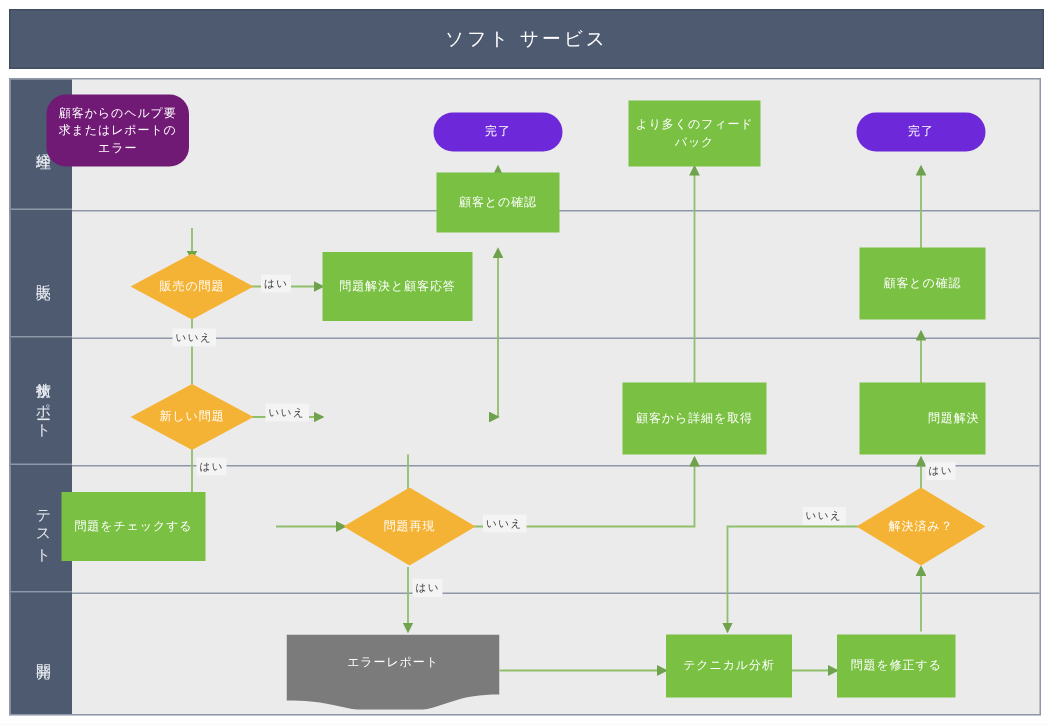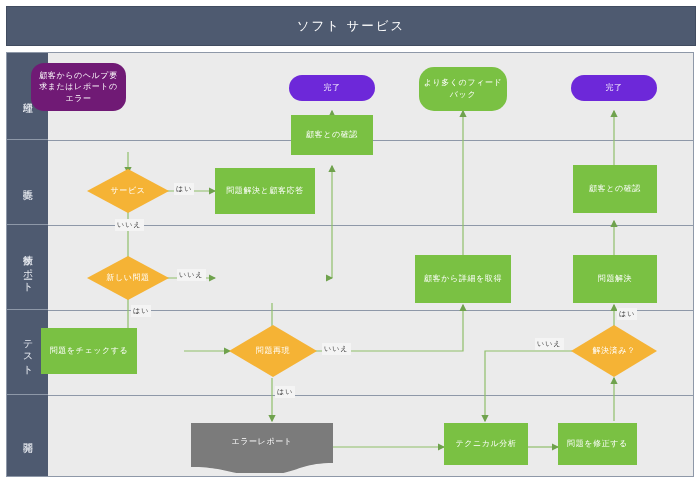--- a/index.html
+++ b/index.html
@@ -147,37 +147,37 @@
     </svg>
 
     <div class="node n-term" style="left:24px;top:10px;width:95px;height:48px;">
       <span>顧客からのヘルプ要求またはレポートのエラー</span>
     </div>
 
     <div class="node n-end" style="left:282px;top:22px;width:86px;height:26px;">
       <span>完了</span>
     </div>
 
-    <div class="node n-proc" style="left:412px;top:14px;width:88px;height:44px;border-radius:15px;">
+    <div class="node n-proc" style="left:412px;top:14px;width:88px;height:44px;">
       <span>より多くのフィードバック</span>
     </div>
 
     <div class="node n-end" style="left:564px;top:22px;width:86px;height:26px;">
       <span>完了</span>
     </div>
 
     <div class="node n-proc" style="left:284px;top:62px;width:82px;height:40px;">
       <span>顧客との確認</span>
     </div>
 
     <div class="node n-dec" style="left:80px;top:116px;width:82px;height:44px;">
       <svg class="dia" viewBox="0 0 82 44" preserveAspectRatio="none">
         <polygon points="41,0 82,22 41,44 0,22" fill="#f5b335"></polygon>
       </svg>
-      <span class="dlabel">サービス</span>
+      <span class="dlabel">販売の問題</span>
     </div>
 
     <div class="node n-proc" style="left:208px;top:115px;width:100px;height:46px;">
       <span>問題解決と顧客応答</span>
     </div>
 
     <div class="node n-proc" style="left:566px;top:112px;width:84px;height:48px;">
       <span>顧客との確認</span>
     </div>
 
@@ -186,21 +186,21 @@
         <polygon points="41,0 82,22 41,44 0,22" fill="#f5b335"></polygon>
       </svg>
       <span class="dlabel">新しい問題</span>
     </div>
 
 
     <div class="node n-proc" style="left:408px;top:202px;width:96px;height:48px;">
       <span>顧客から詳細を取得</span>
     </div>
 
-    <div class="node n-proc" style="left:566px;top:202px;width:84px;height:48px;">
+    <div class="node n-proc" style="left:566px;top:202px;width:84px;height:48px;justify-content:flex-end;">
       <span>問題解決</span>
     </div>
 
     <div class="node n-dec" style="left:222px;top:272px;width:88px;height:52px;">
       <svg class="dia" viewBox="0 0 88 52" preserveAspectRatio="none">
         <polygon points="44,0 88,26 44,52 0,26" fill="#f5b335"></polygon>
       </svg>
       <span class="dlabel">問題再現</span>
     </div>
 

